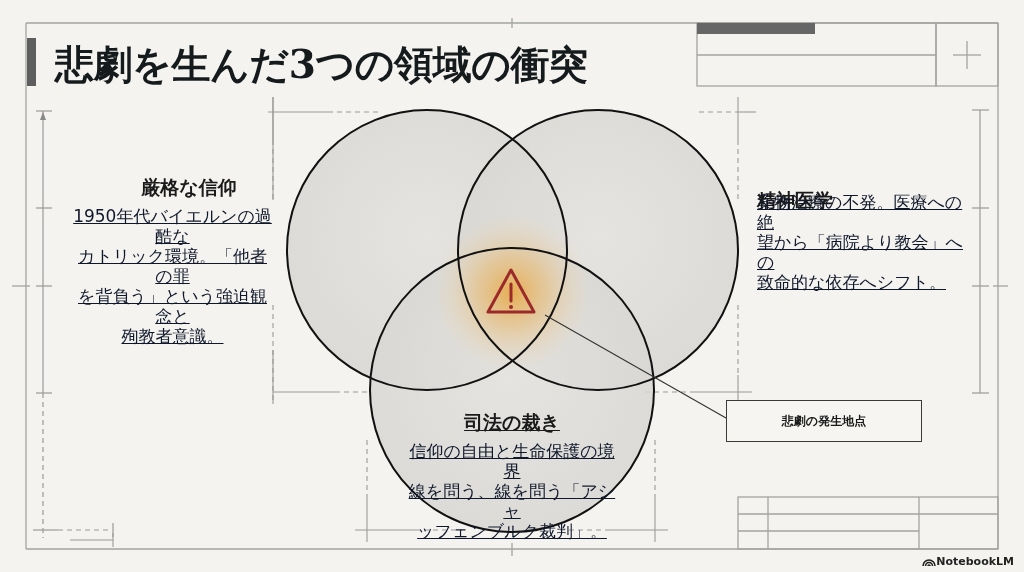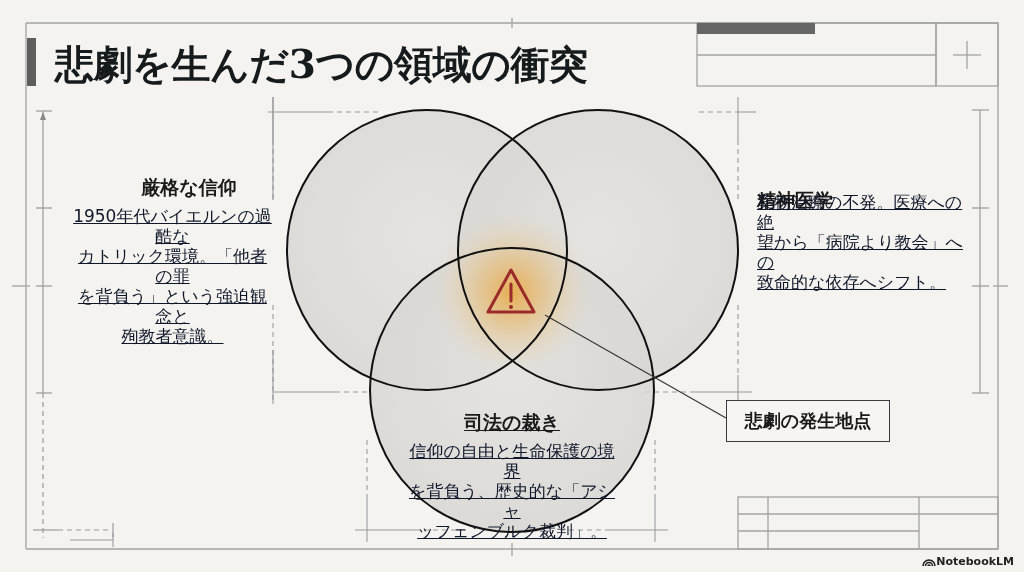--- a/index.html
+++ b/index.html
@@ -4,21 +4,21 @@
 <style>
   html, body { margin:0; padding:0; }
   body { width:1024px; height:572px; background:#f4f3ef; position:relative; overflow:hidden; font-family:"DejaVu Sans","Liberation Sans",sans-serif; color:#1d1d1d; }
   .canvas { position:absolute; left:0; top:0; width:1024px; height:572px; }
   .title { position:absolute; left:55px; top:38px; font-family:"DejaVu Serif","Liberation Serif",serif; font-weight:bold; font-size:39px; letter-spacing:-0.5px; color:#151a1c; white-space:nowrap; }
   .title-bar { position:absolute; left:27px; top:38px; width:9px; height:48px; background:#5e5e5e; }
   .block-title { position:absolute; font-weight:bold; font-size:19px; color:#1a1a1a; white-space:nowrap; }
   .block-text { position:absolute; font-size:17px; line-height:20px; color:#0f172a; white-space:pre-line;text-decoration:underline; }
   .right { text-align:center; }
   .center { text-align:center; }
-  .callout { position:absolute; left:726px; top:400px; width:164px; height:42px; border:1.5px solid #3a3a3a; background:#f6f5f1; box-sizing:border-box; display:flex; align-items:center; justify-content:center; font-weight:bold; font-size:18px; color:#1a1a1a; }
+  .callout { position:absolute; left:726px; top:400px; width:196px; height:42px; border:1.5px solid #3a3a3a; background:#f6f5f1; box-sizing:border-box; display:flex; align-items:center; justify-content:center; font-weight:bold; font-size:12px; color:#1a1a1a; }
   .brand { position:absolute; right:10px; bottom:4px; font-size:11px; color:#222; display:flex; align-items:center; font-weight:bold; }
 </style>
 </head>
 <body>
 
 <svg class="canvas" width="1024" height="572" viewBox="0 0 1024 572">
   <defs>
     <radialGradient id="glow" cx="50%" cy="50%" r="50%">
       <stop offset="0%" stop-color="#e8a53a" stop-opacity="0.85"></stop>
       <stop offset="45%" stop-color="#eab766" stop-opacity="0.5"></stop>
@@ -134,21 +134,21 @@
 を背負う」という強迫観念と
 殉教者意識。</div>
 
 <div class="block-title" style="left:757px; top:188px;">精神医学</div>
 <div class="block-text" style="left:757px; width:210px; top:192px;">薬物治療の不発。医療への絶
 望から「病院より教会」への
 致命的な依存へシフト。</div>
 
 <div class="block-title center" style="left:412px; width:200px; top:410px;text-decoration:underline;">司法の裁き</div>
 <div class="block-text center" style="left:407px; width:210px; top:441px;">信仰の自由と生命保護の境界
-を背負う、歴史的な「アシャ
+線を問う、線を問う「アシャ
 ッフェンブルク裁判」。</div>
 
 <div class="callout">悲劇の発生地点</div>
 
 <div class="brand">
   <svg width="14" height="10" viewBox="0 0 14 10">
     <path d="M1 9 A6 6 0 0 1 13 9" fill="none" stroke="#222" stroke-width="1.6"></path>
     <path d="M3.5 9 A3.5 3.5 0 0 1 10.5 9" fill="none" stroke="#222" stroke-width="1.6"></path>
     <path d="M6 9 A1 1 0 0 1 8 9" fill="none" stroke="#222" stroke-width="1.6"></path>
   </svg>

